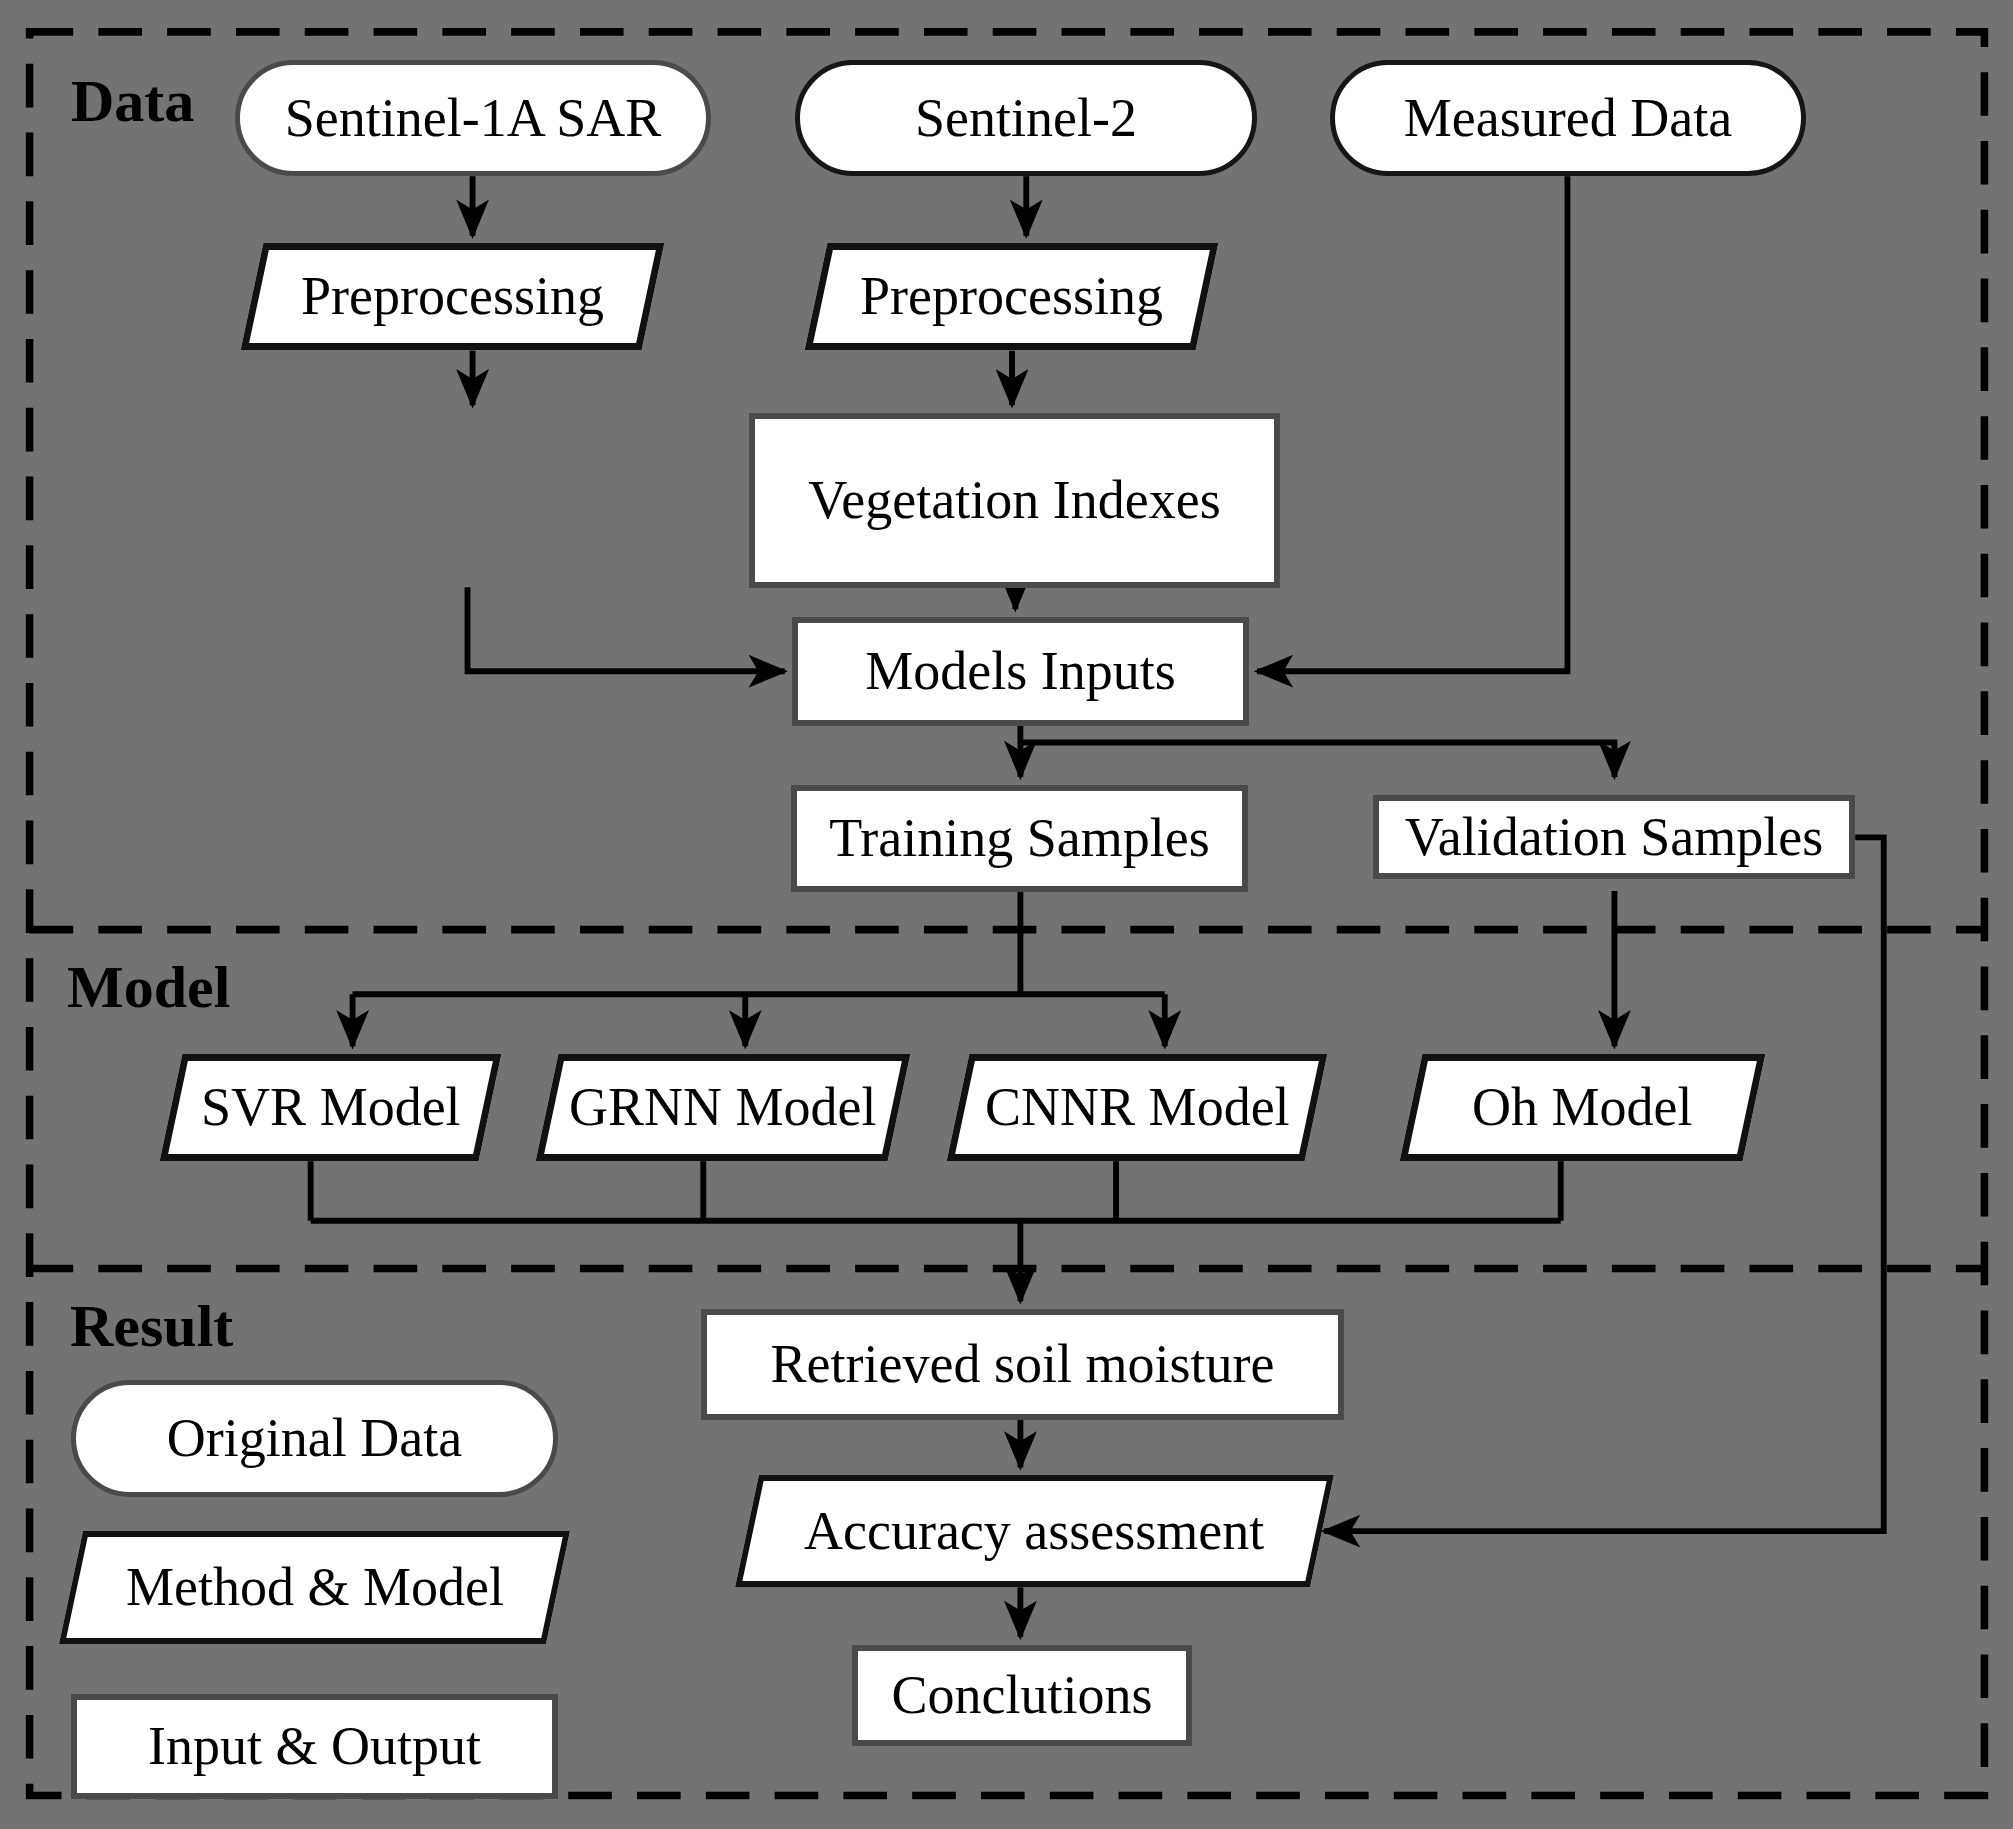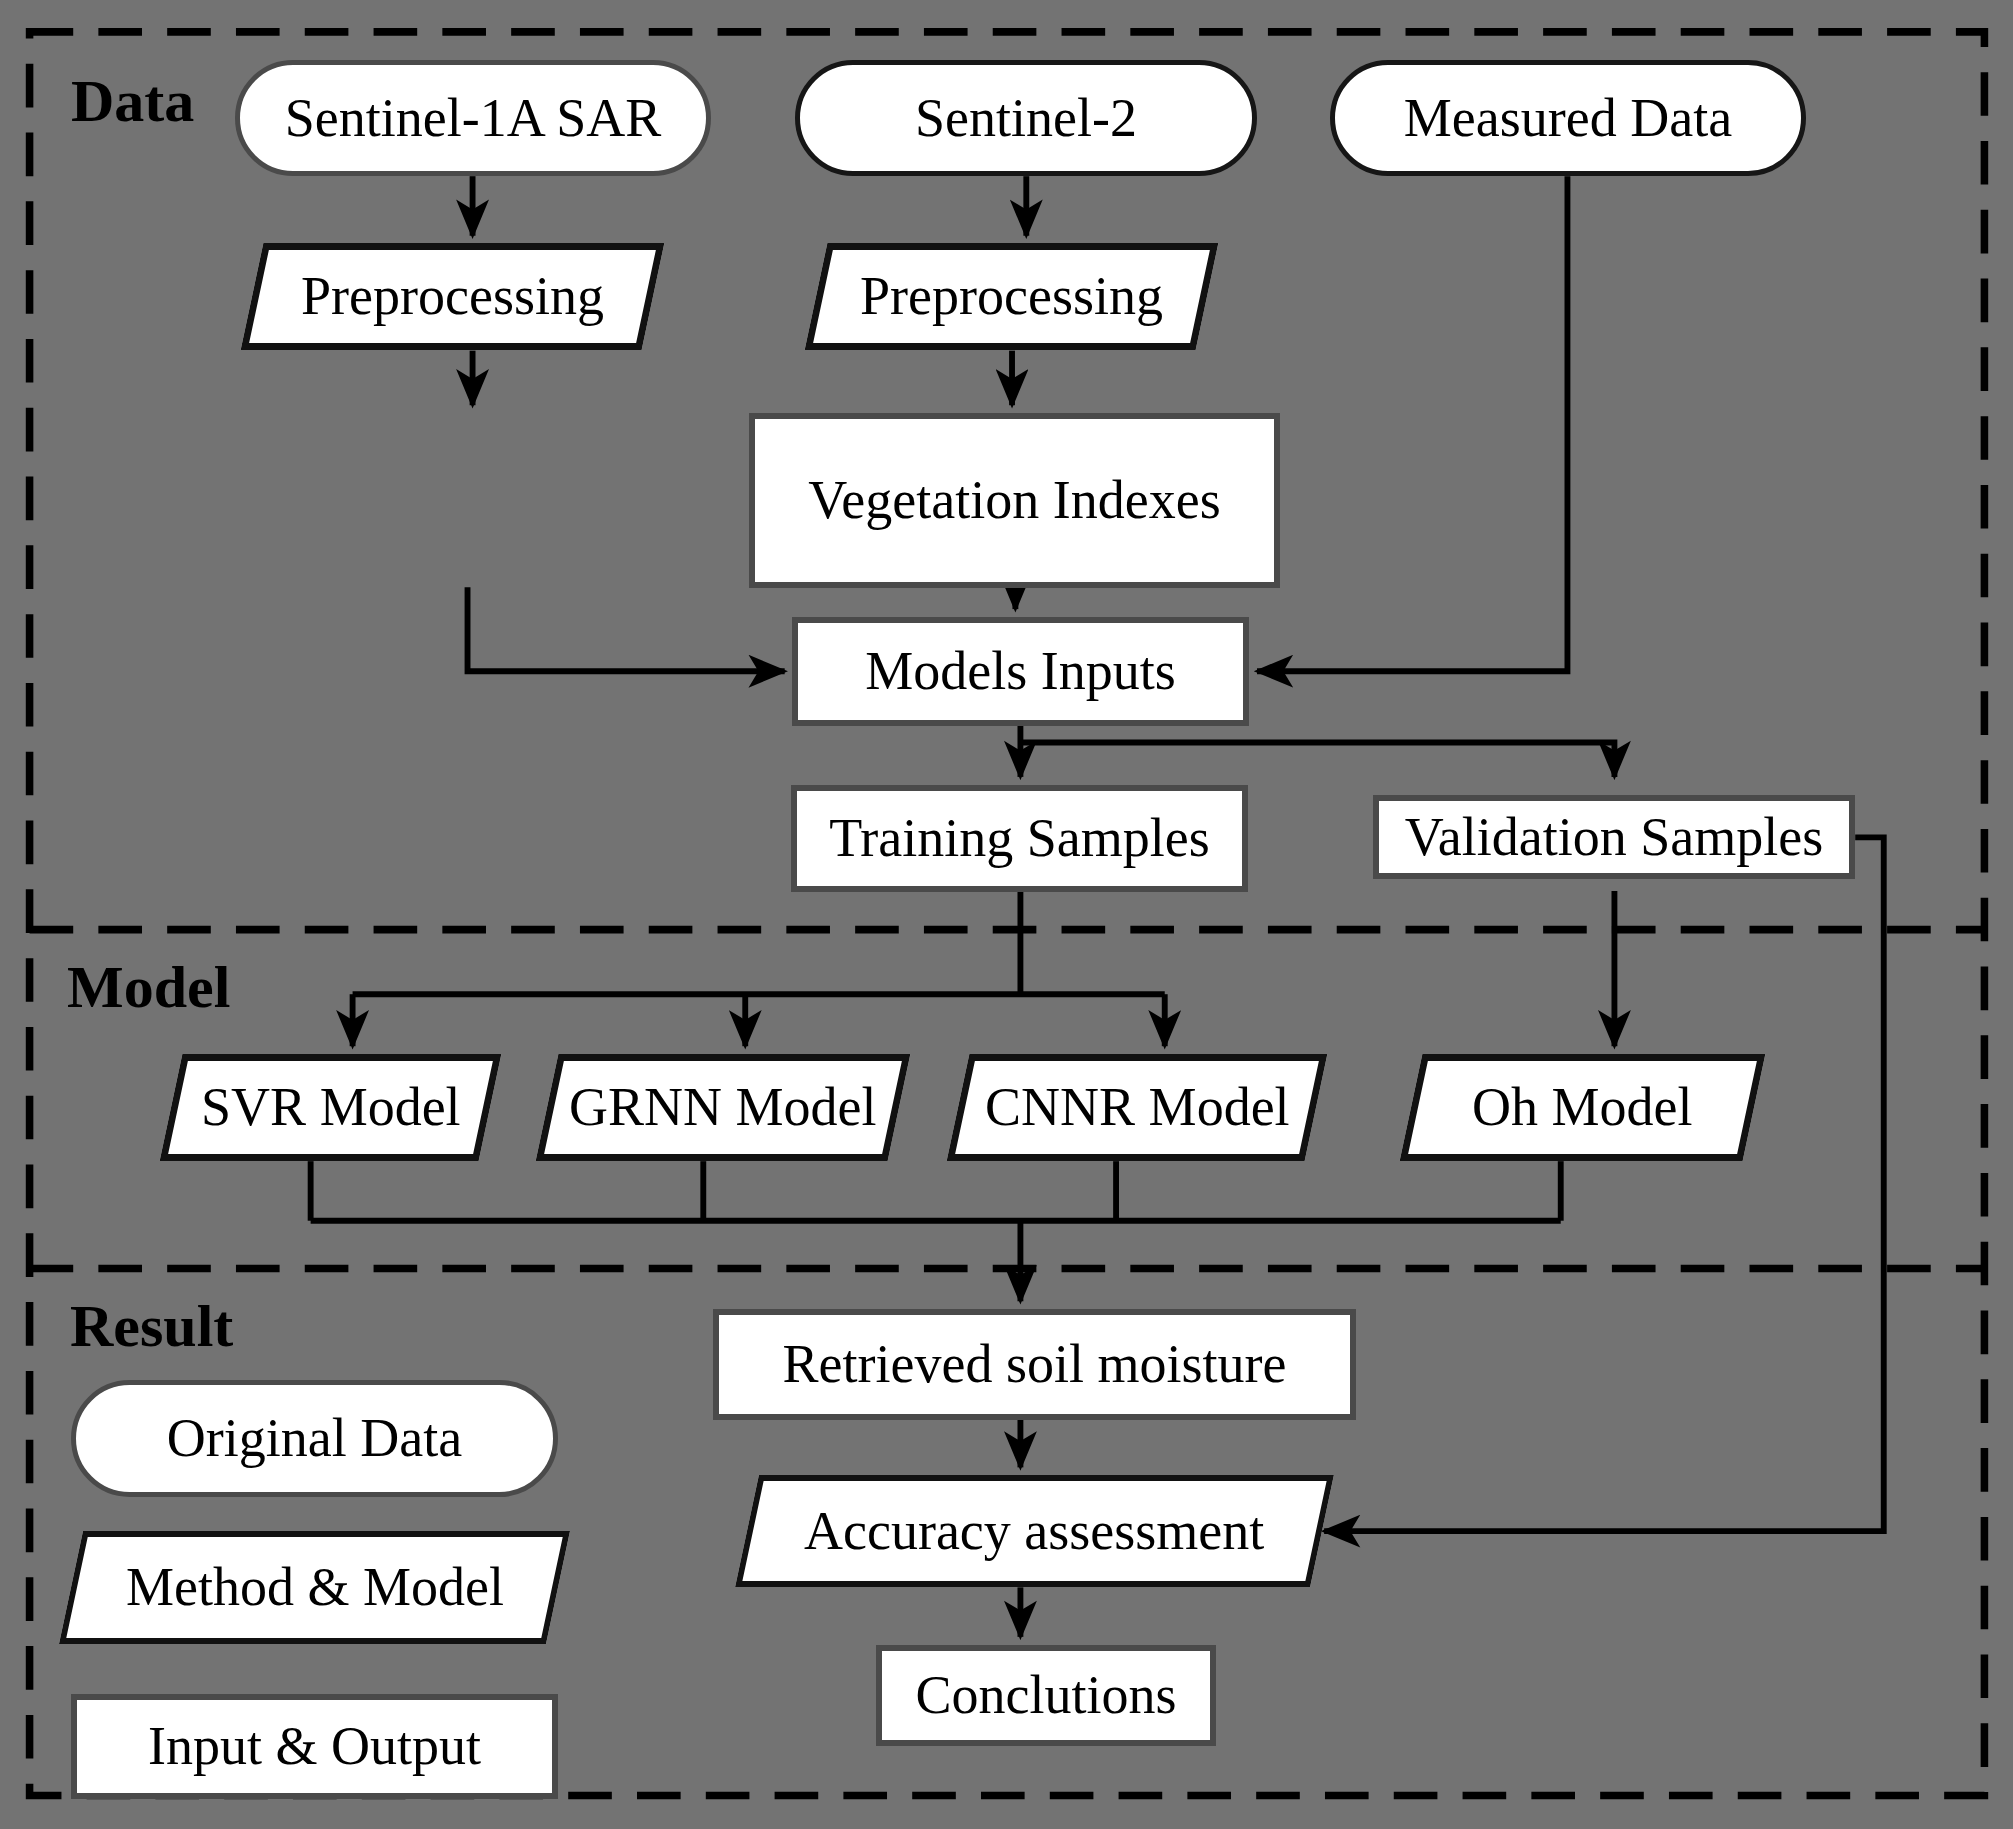--- a/index.html
+++ b/index.html
@@ -131,29 +131,29 @@
   </div>
 
   <div class="node para" style="left:958px;top:1054px;width:358px;height:107px;">
     <span class="inner">CNNR Model</span>
   </div>
 
   <div class="node para" style="left:1411px;top:1054px;width:343px;height:107px;">
     <span class="inner">Oh Model</span>
   </div>
 
-  <div class="node rect" style="left:701px;top:1309px;width:643px;height:111px;margin-left:12px;">
+  <div class="node rect" style="left:701px;top:1309px;width:643px;height:111px;">
     <span>Retrieved soil moisture</span>
   </div>
 
   <div class="node para thin" style="left:747px;top:1475px;width:575px;height:112px;">
     <span class="inner">Accuracy assessment</span>
   </div>
 
-  <div class="node rect" style="left:852px;top:1645px;width:340px;height:101px;margin-left:24px;">
+  <div class="node rect" style="left:852px;top:1645px;width:340px;height:101px;">
     <span>Conclutions</span>
   </div>
 
   <div class="node stadium" style="left:71px;top:1380px;width:487px;height:117px;">
     <span>Original Data</span>
   </div>
 
   <div class="node para thin" style="left:71px;top:1531px;width:487px;height:113px;">
     <span class="inner">Method &amp; Model</span>
   </div>

